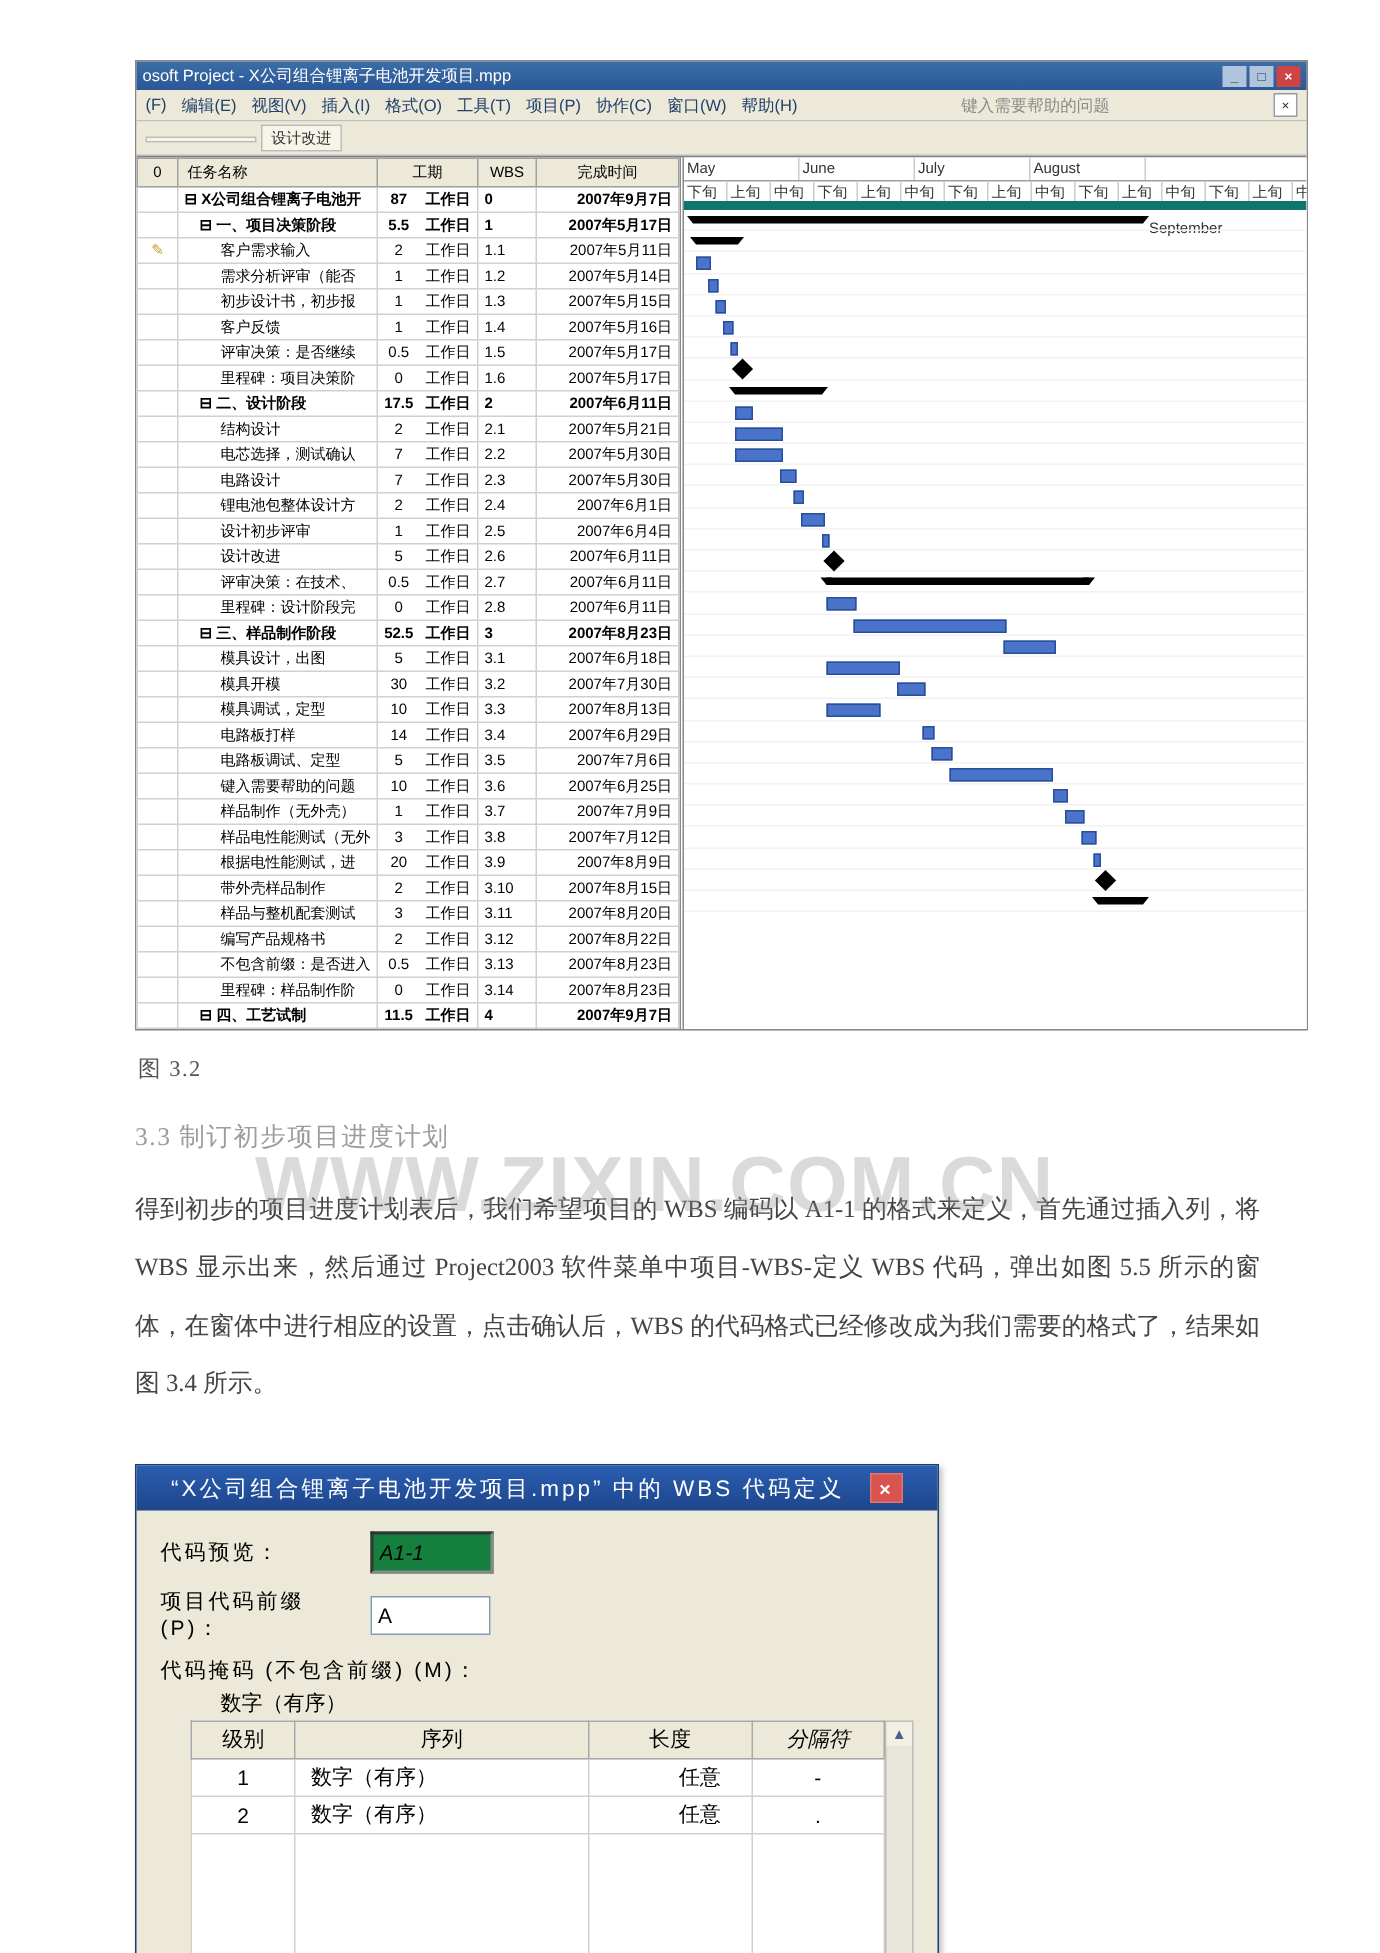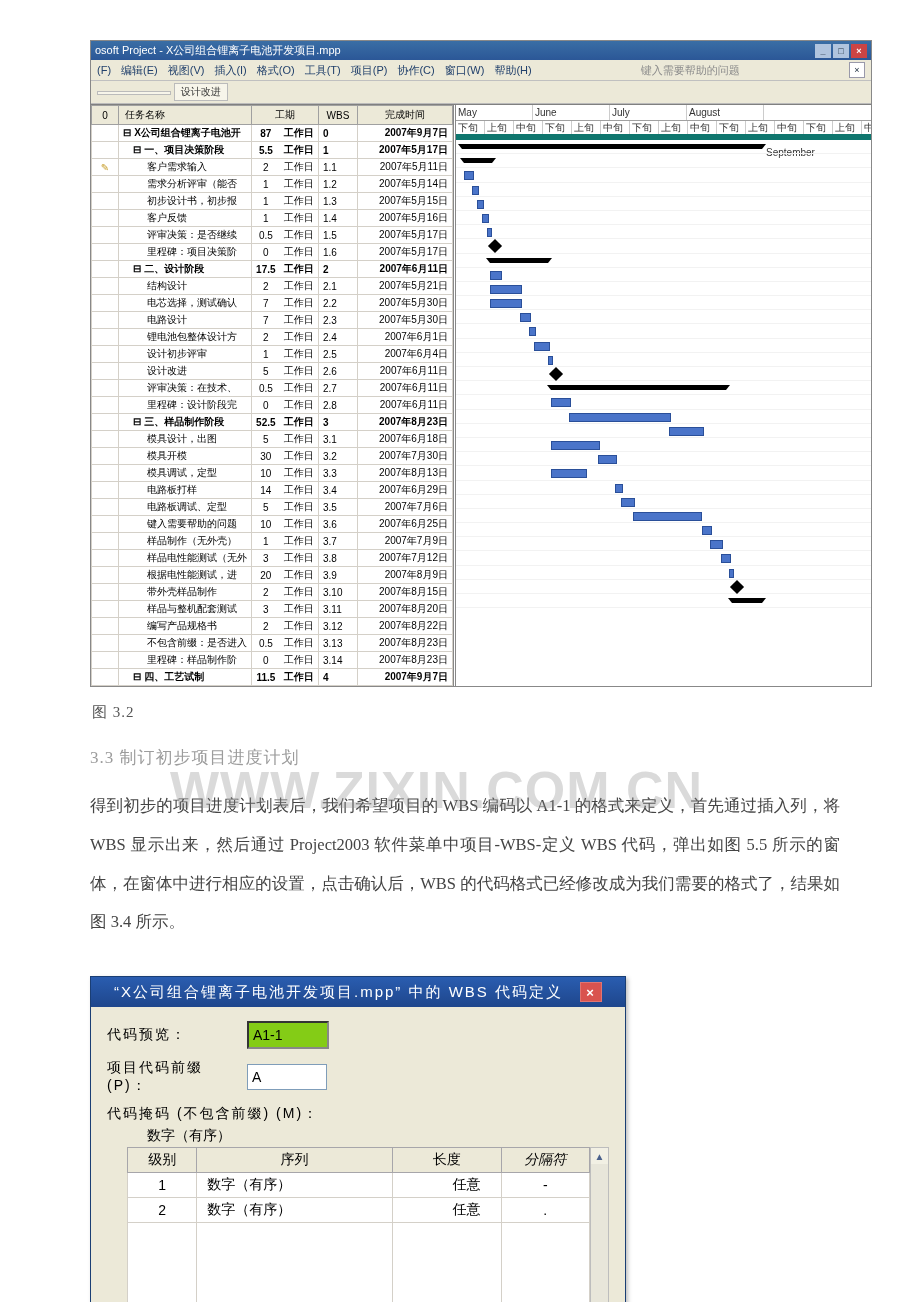--- a/index.html
+++ b/index.html
@@ -645,21 +645,21 @@
   </div>
 
   <div class="dlg">
     <div class="dlg-title">
       <span>“X公司组合锂离子电池开发项目.mpp” 中的  WBS  代码定义</span>
       <div class="x">×</div>
     </div>
     <div class="dlg-body">
       <div class="dlg-row">
         <label>代码预览：</label>
-        <input style="width: 70px; background: #84cc16; border: 2px inset rgb(136, 136, 136);" readonly="" value="A1-1">
+        <input style="width: 70px; background: #15803d; border: 2px inset rgb(136, 136, 136); font-style: italic;" readonly="" value="A1-1">
       </div>
       <div class="dlg-row">
         <label><span>项目代码前缀 (P)：</span></label>
         <input style="width: 70px;" value="A">
       </div>
       <div class="mask-label">代码掩码 (不包含前缀) (M)：</div>
       <div class="mask-sub">数字（有序）</div>
       <div class="mask-wrap">
         <table class="mask-table">
           <tbody>

